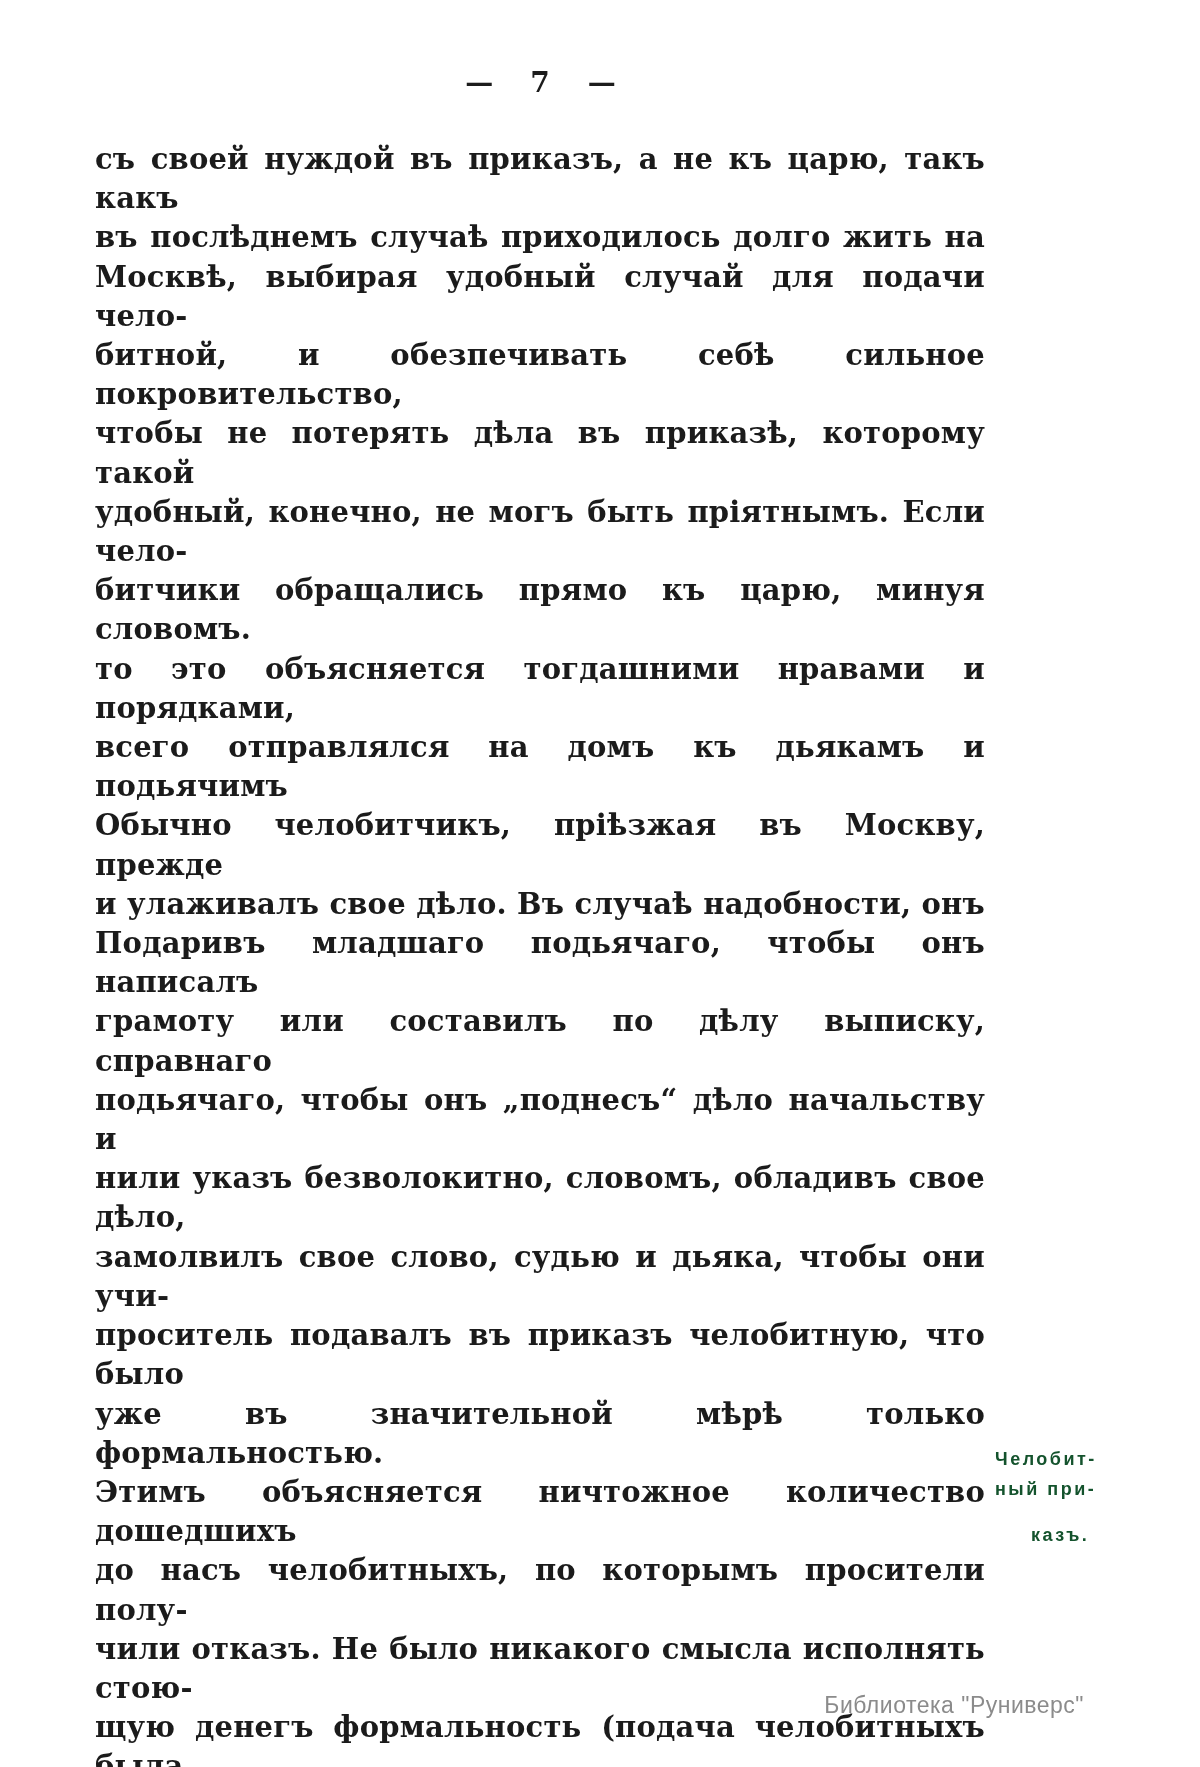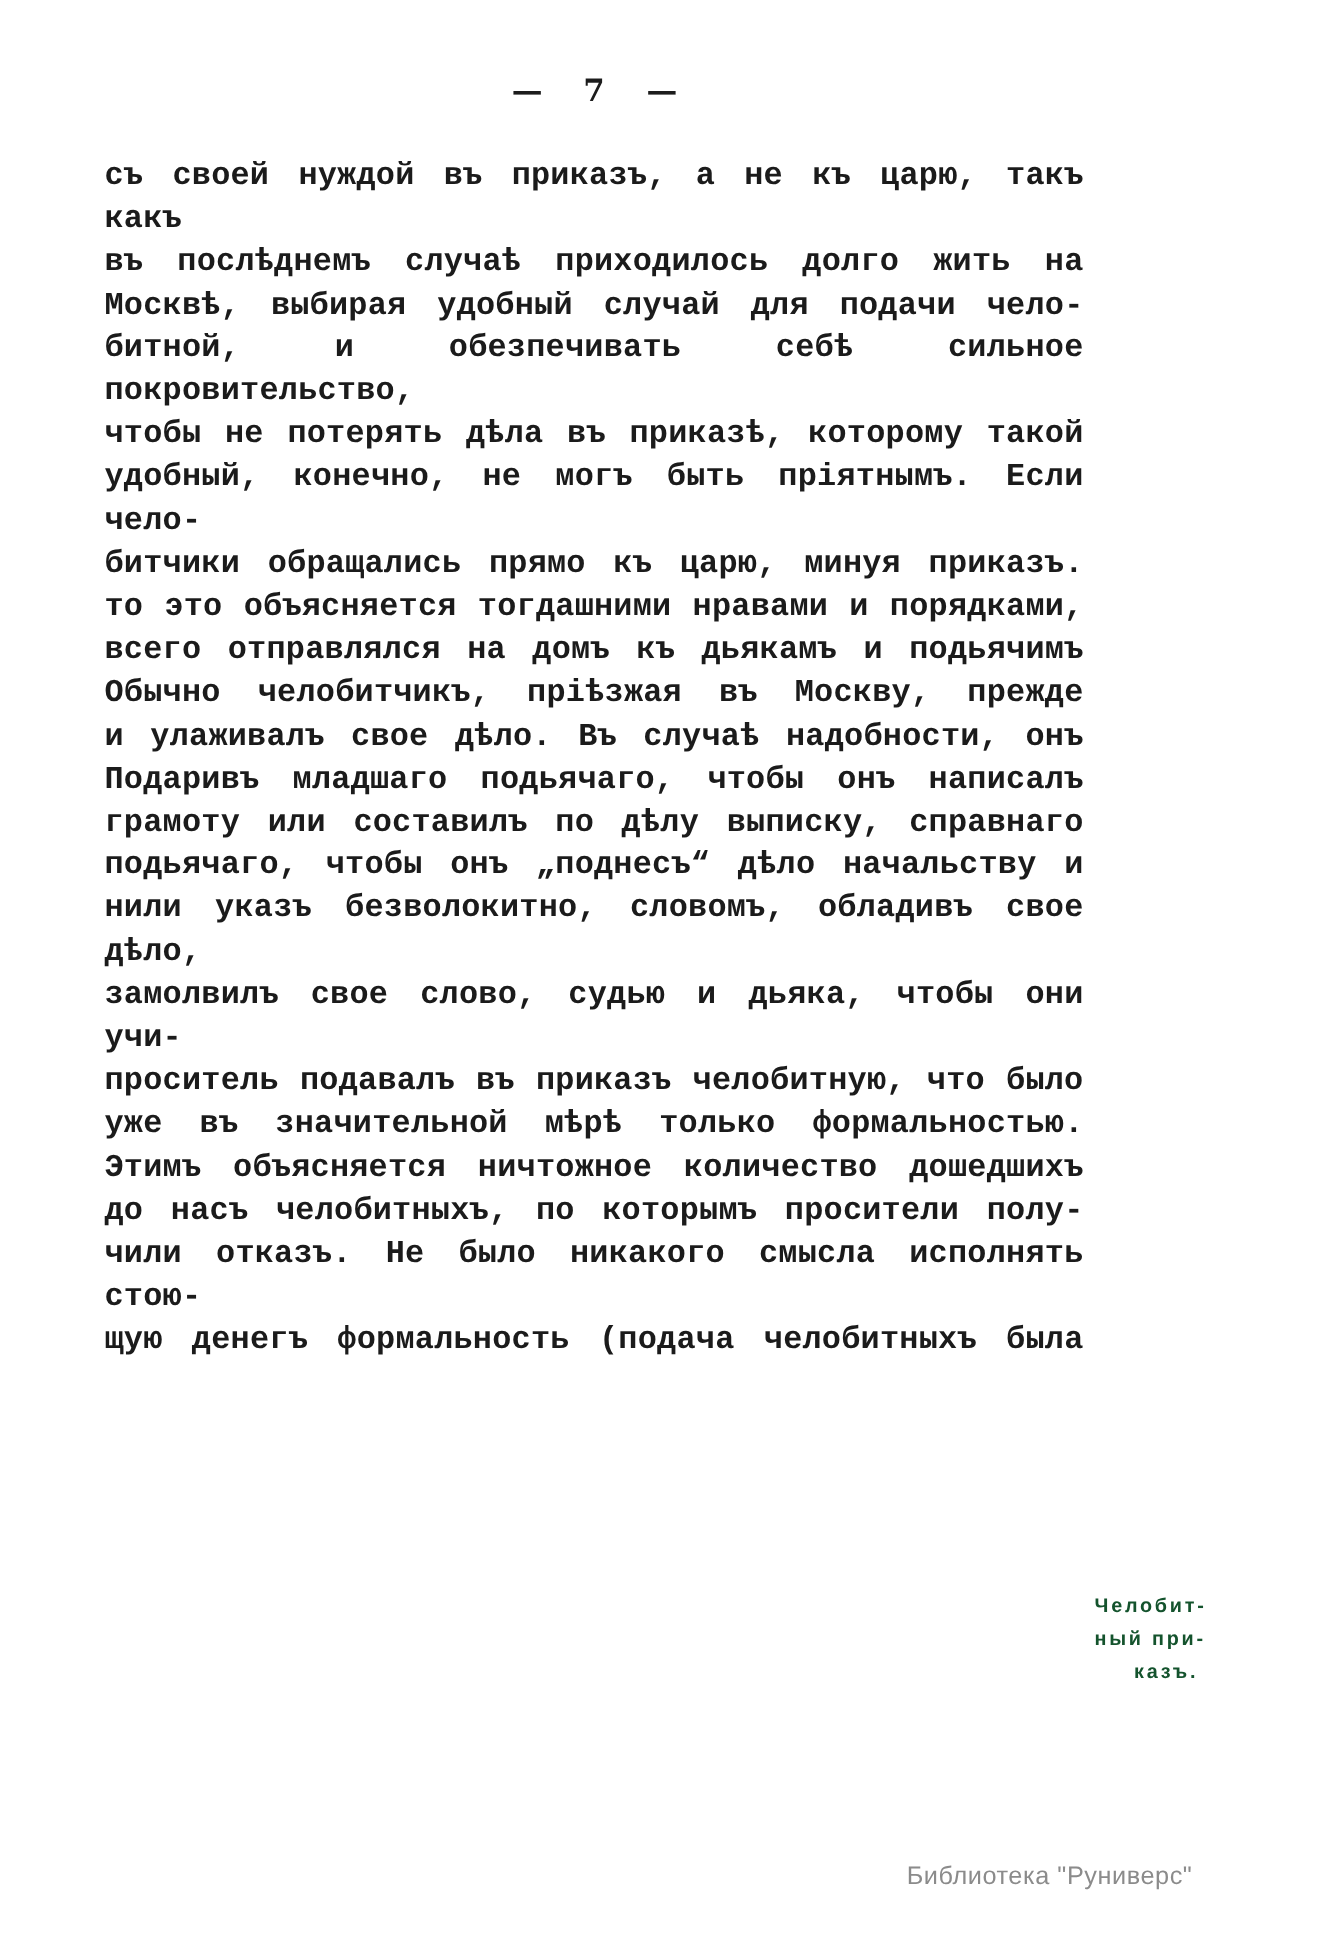--- a/index.html
+++ b/index.html
@@ -29,33 +29,32 @@
     top: 140px; left: 95px; width: 890px;
     font-size: 29px; font-weight: bold;
     line-height: 39.2px;
     color: #1b1b1b;
     letter-spacing: 0.2px;
   }
   .line {
     text-align: justify;
     text-align-last: justify;
     white-space: normal;
-    font-family: Liberation Mono, monospace;
   }
   
   .margin-note {
     position: absolute;
     left: 995px; top: 1444px; width: 170px;
     font-family: "Liberation Sans", sans-serif;
     font-weight: bold;
     font-size: 18px; line-height: 30px;
     letter-spacing: 2.5px;
     color: #14532d;
   }
-  .margin-note .note-line:nth-child(3) { padding-left: 36px; }
+  .margin-note .note-line:nth-child(3) { padding-left: 36px; margin-top: 16px; }
   
   .watermark {
     position: absolute;
     top: 1692px; right: 116px;
     font-family: "Liberation Sans", sans-serif;
     font-size: 23px;
     color: #8b8b8b;
     letter-spacing: 0.5px;
   }
 </style>
@@ -70,21 +69,21 @@
     <span class="dash">—</span>
   </div>
 
   <div class="body-text">
       <div class="line">съ своей нуждой въ приказъ, а не къ царю, такъ какъ</div>
       <div class="line">въ послѣднемъ случаѣ приходилось долго жить на</div>
       <div class="line">Москвѣ, выбирая удобный случай для подачи чело-</div>
       <div class="line">битной, и обезпечивать себѣ сильное покровительство,</div>
       <div class="line">чтобы не потерять дѣла въ приказѣ, которому такой</div>
       <div class="line">удобный, конечно, не могъ быть пріятнымъ. Если чело-</div>
-      <div class="line">битчики обращались прямо къ царю, минуя приказъ.</div>
+      <div class="line">битчики обращались прямо къ царю, минуя словомъ.</div>
       <div class="line">то это объясняется тогдашними нравами и порядками,</div>
       <div class="line">всего отправлялся на домъ къ дьякамъ и подьячимъ</div>
       <div class="line">Обычно челобитчикъ, пріѣзжая въ Москву, прежде</div>
       <div class="line">и улаживалъ свое дѣло. Въ случаѣ надобности, онъ</div>
       <div class="line">Подаривъ младшаго подьячаго, чтобы онъ написалъ</div>
       <div class="line">грамоту или составилъ по дѣлу выписку, справнаго</div>
       <div class="line">подьячаго, чтобы онъ „поднесъ“ дѣло начальству и</div>
       <div class="line">нили указъ безволокитно, словомъ, обладивъ свое дѣло,</div>
       <div class="line">замолвилъ свое слово, судью и дьяка, чтобы они учи-</div>
       <div class="line">проситель подавалъ въ приказъ челобитную, что было</div>

